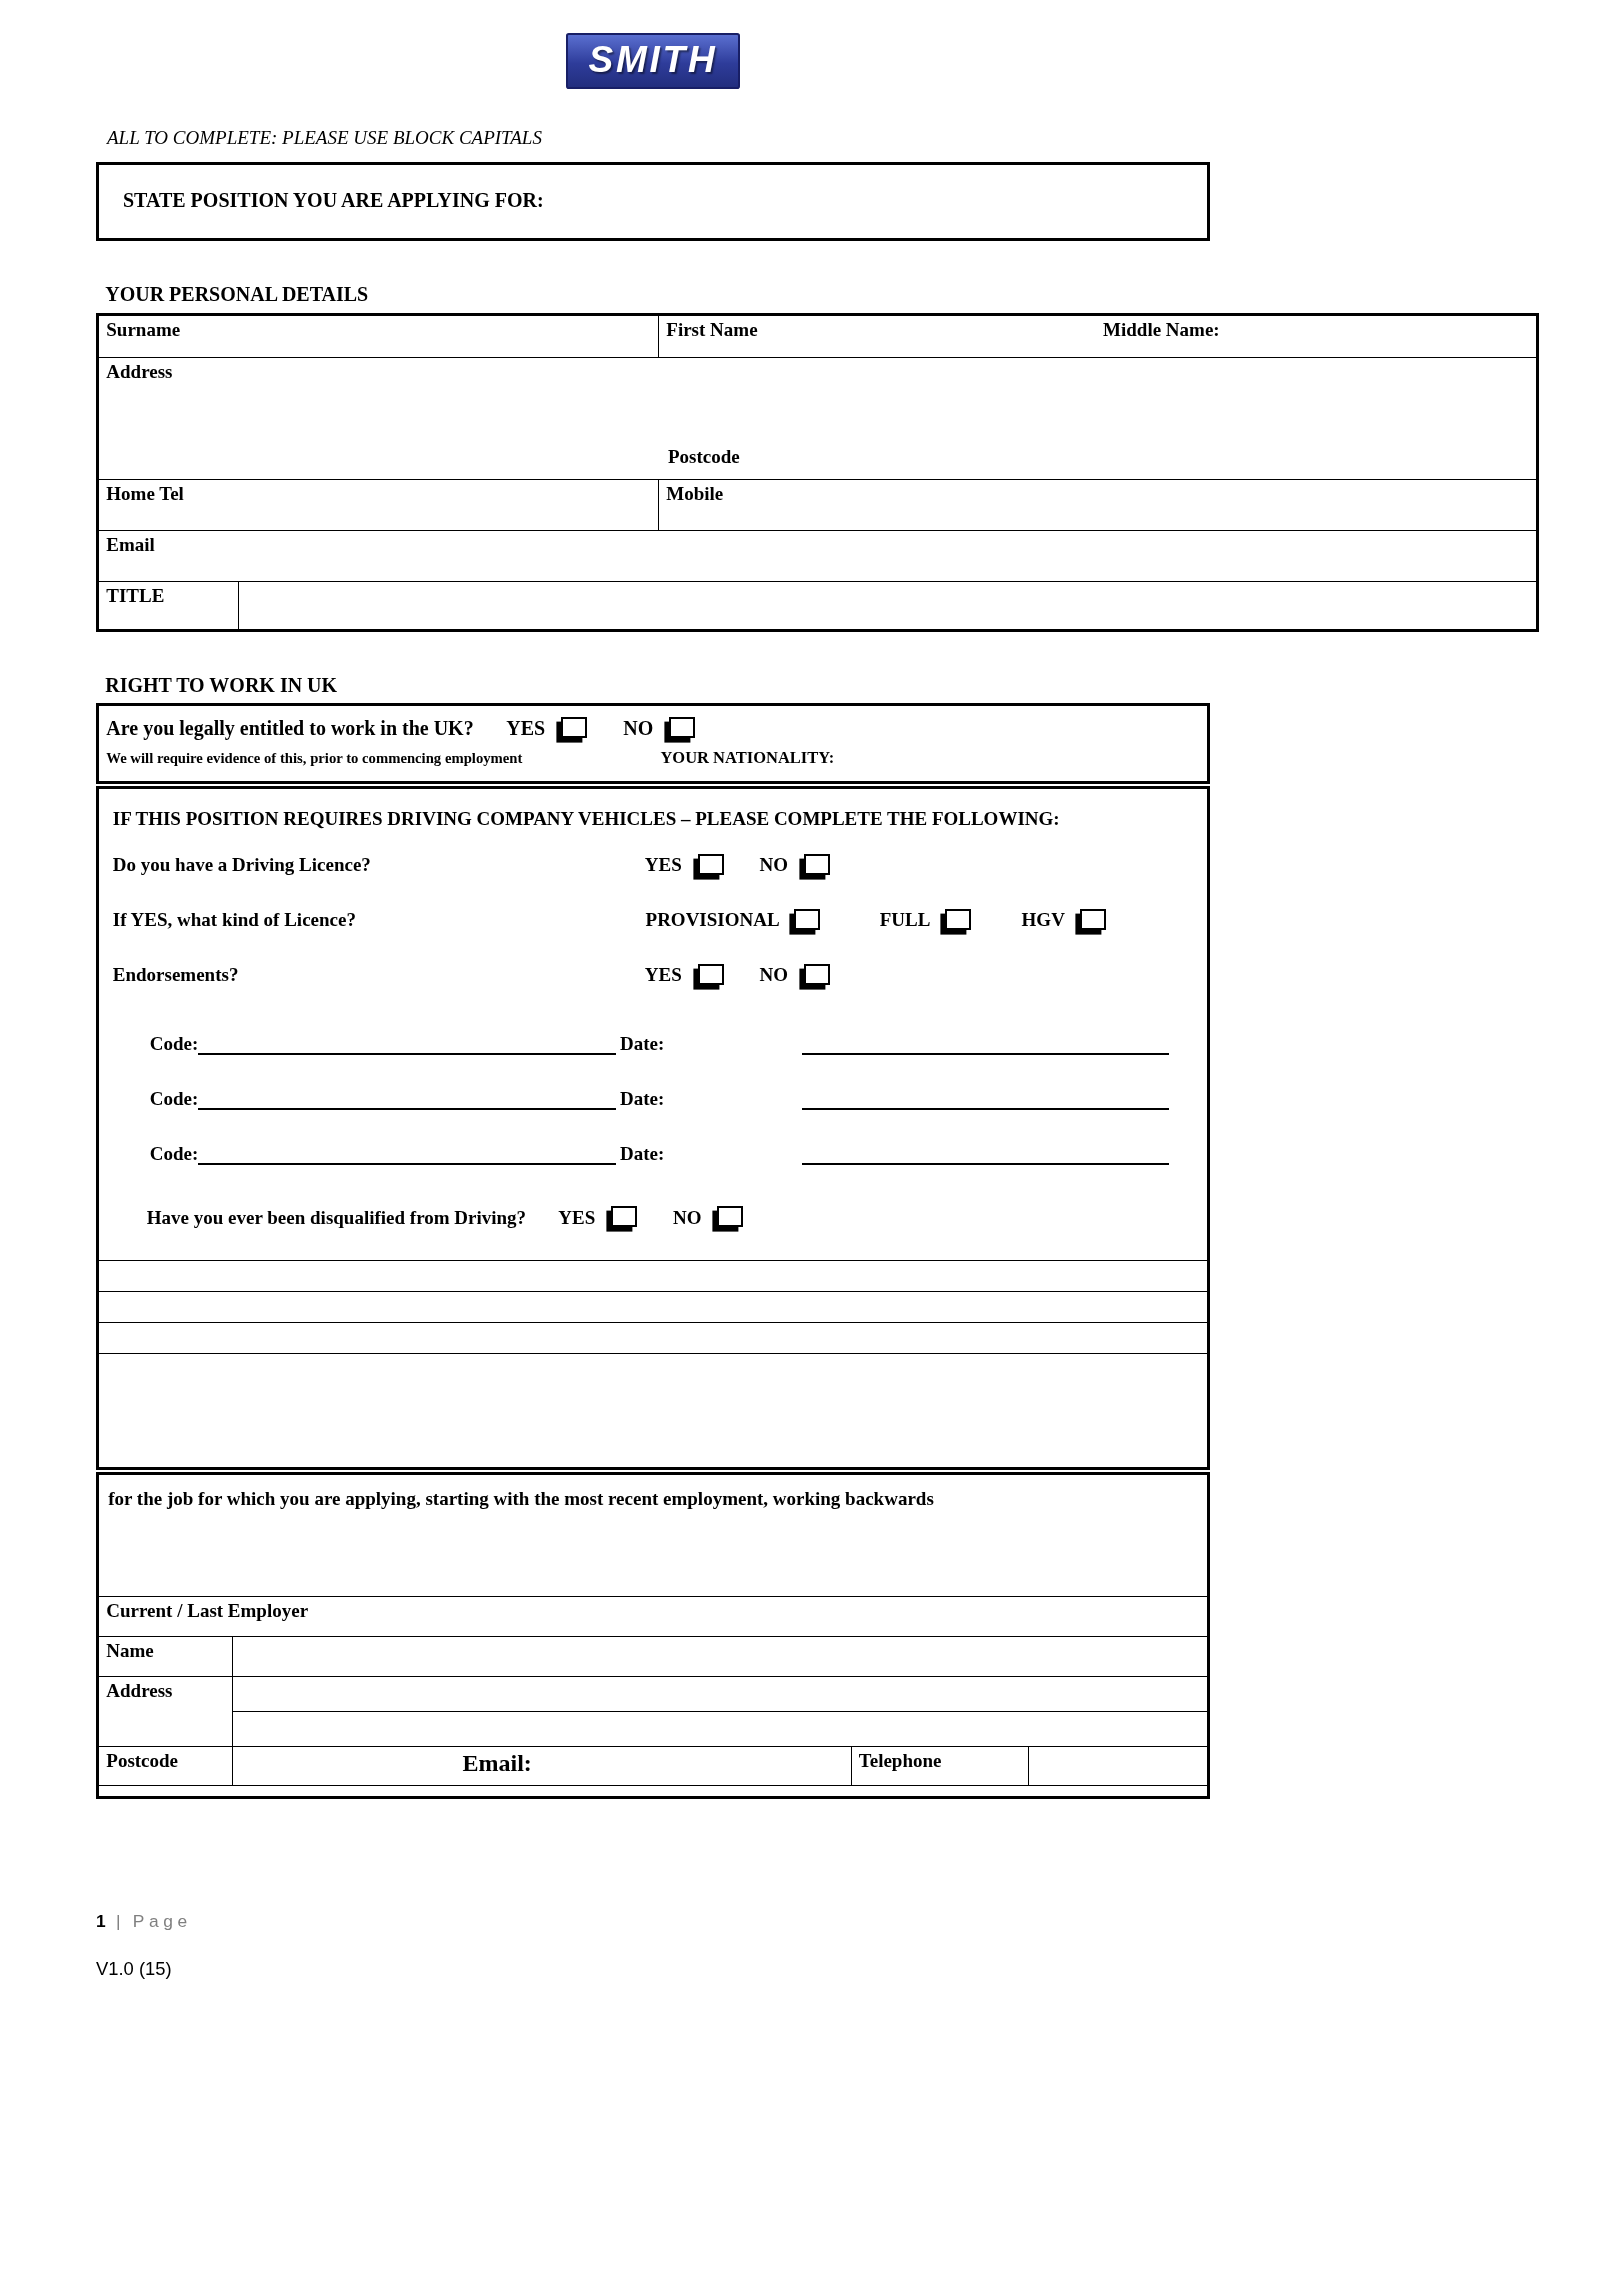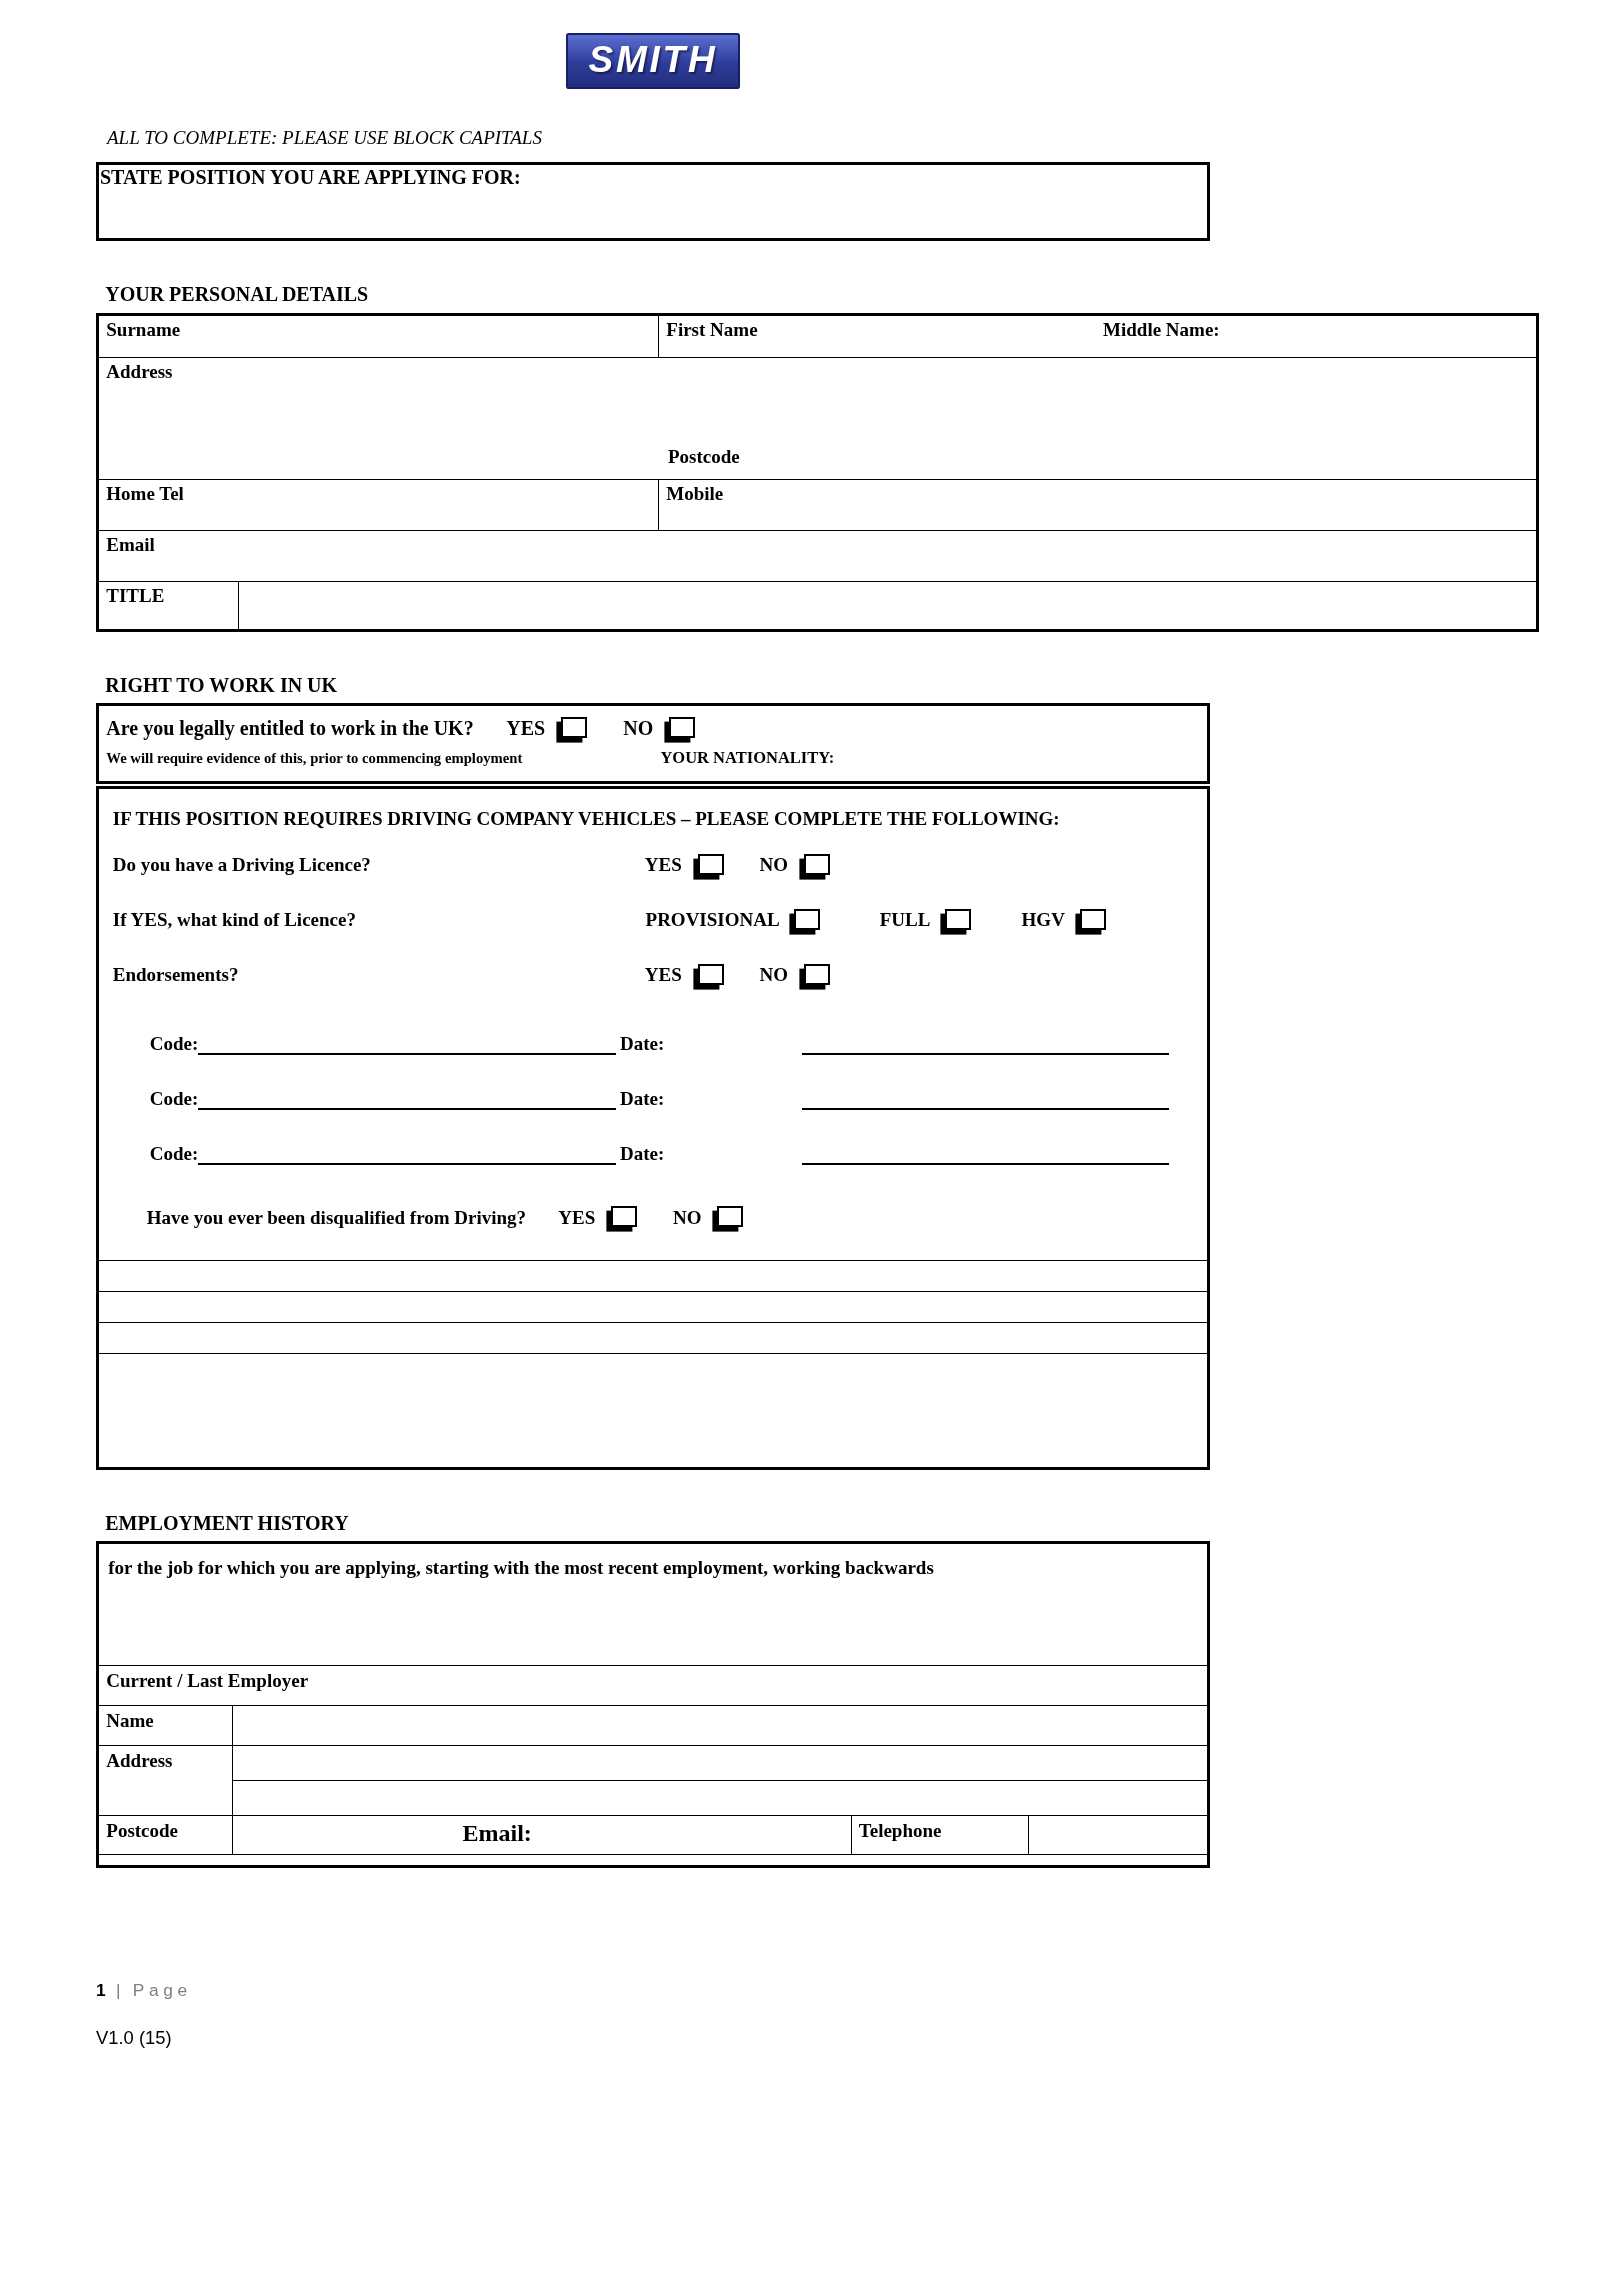--- a/index.html
+++ b/index.html
@@ -27,21 +27,21 @@
 
   
   .title-row { display: flex; justify-content: space-between; align-items: flex-end; margin-top: 46px; }
   .main-title { font-family: "Liberation Sans", sans-serif; font-weight: bold; font-size: 32px; letter-spacing: 0.5px; }
   .confidential { font-family: "Liberation Sans", sans-serif; font-weight: bold; font-size: 16.5px; padding: 0 53px 4.6px 0; }
 
   .instruction { font-style: italic; font-size: 19px; margin: 35px 0 0 11px; }
 
   .position-box {
     border: 3.7px solid #000; height: 79px; margin-top: 13px;
-    padding: 1px; font-weight: bold; font-size: 20px;
+    padding: 24px; font-weight: bold; font-size: 20px;
   }
 
   .section-head { font-weight: bold; font-size: 20px; margin: 40px 0 5.5px 9.2px; line-height: 26px; }
 
   
   table.grid { border-collapse: collapse; width: 1439px; border: 3.7px solid #000; table-layout: fixed; }
   table.grid td { border: 1.8px solid #000; font-weight: bold; font-size: 19px; padding: 3.7px 7.3px; vertical-align: top; }
   .pr1 td { height: 43px; }
   .pr-addr td { height: 122px; position: relative; }
   .pr-tel td, .pr-email td { height: 51px; }
@@ -244,21 +244,20 @@
     </div>
 
     <div class="note-rows">
       <div class="note-row"></div>
       <div class="note-row"></div>
       <div class="note-row"></div>
       <div class="note-row"></div>
     </div>
   </div>
 
-  <div class="section-head">EMPLOYMENT  HISTORY</div>
   <div class="hist-box">
     <div class="hist-intro">
       <div>for the job for which you are applying, starting with the  most  recent  employment,  working backwards</div>
     </div>
     <table class="hist">
       <colgroup>
           <col style="width:133px">
           <col style="width:619px">
           <col style="width:177px">
           <col>

